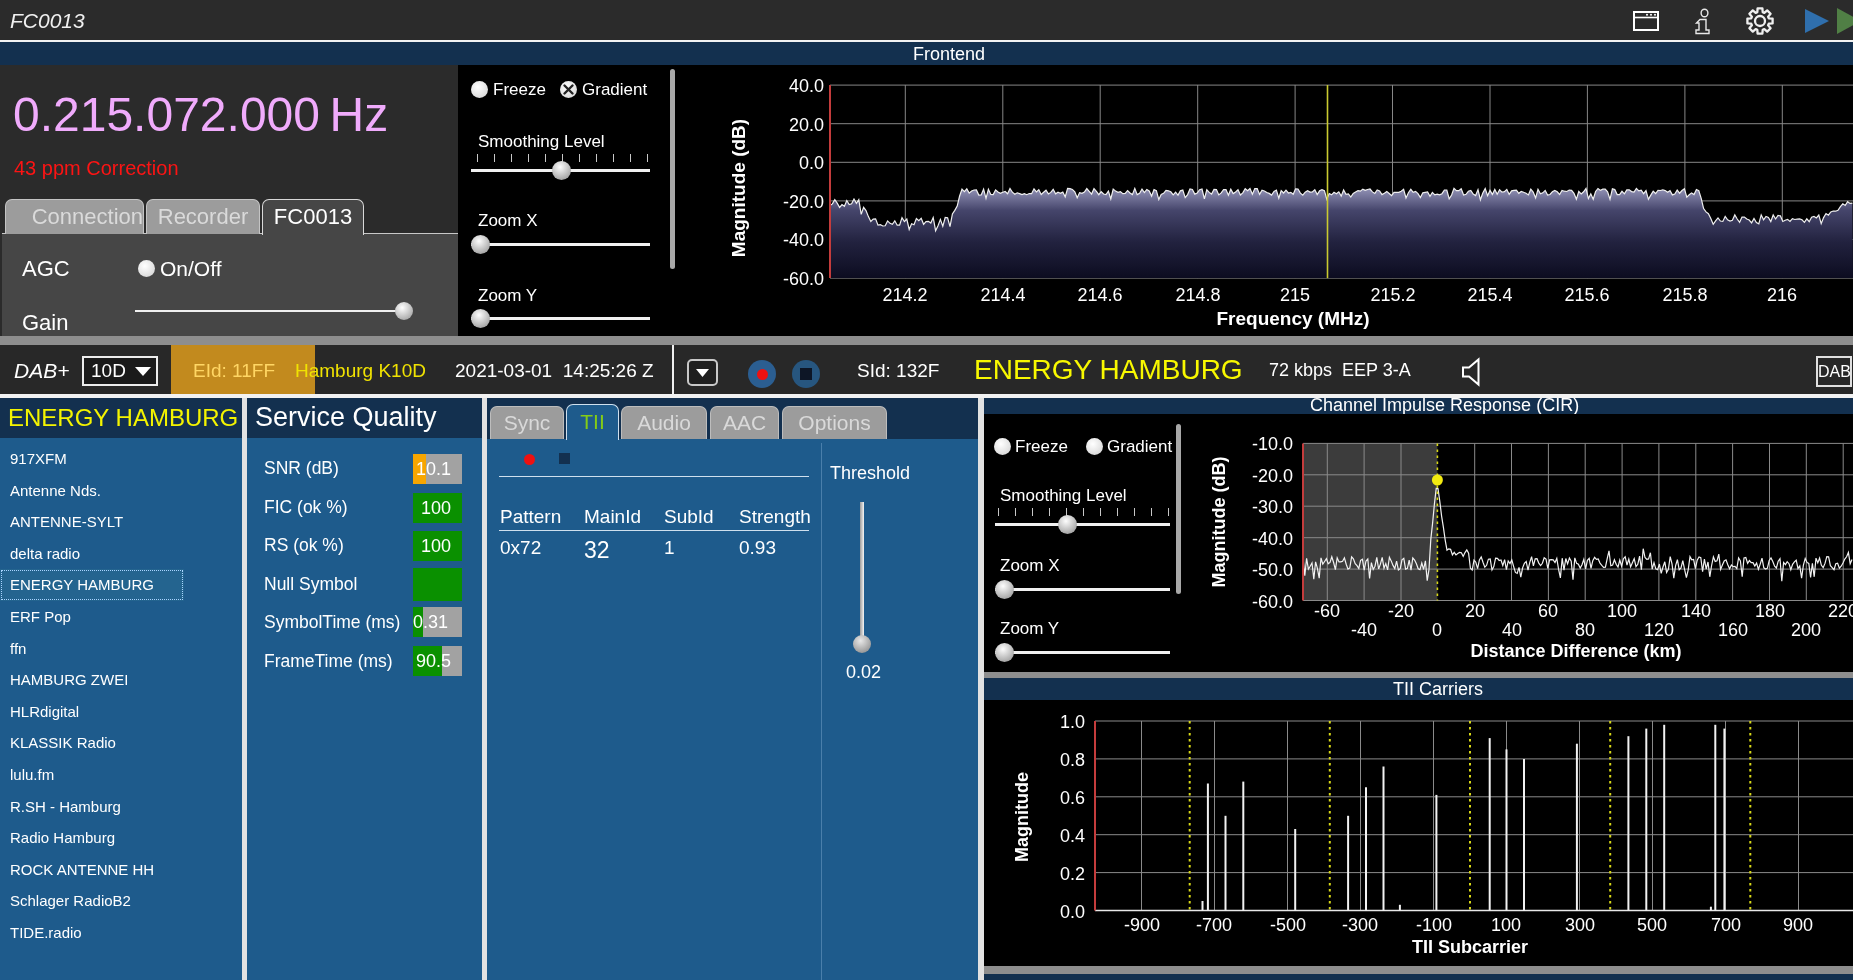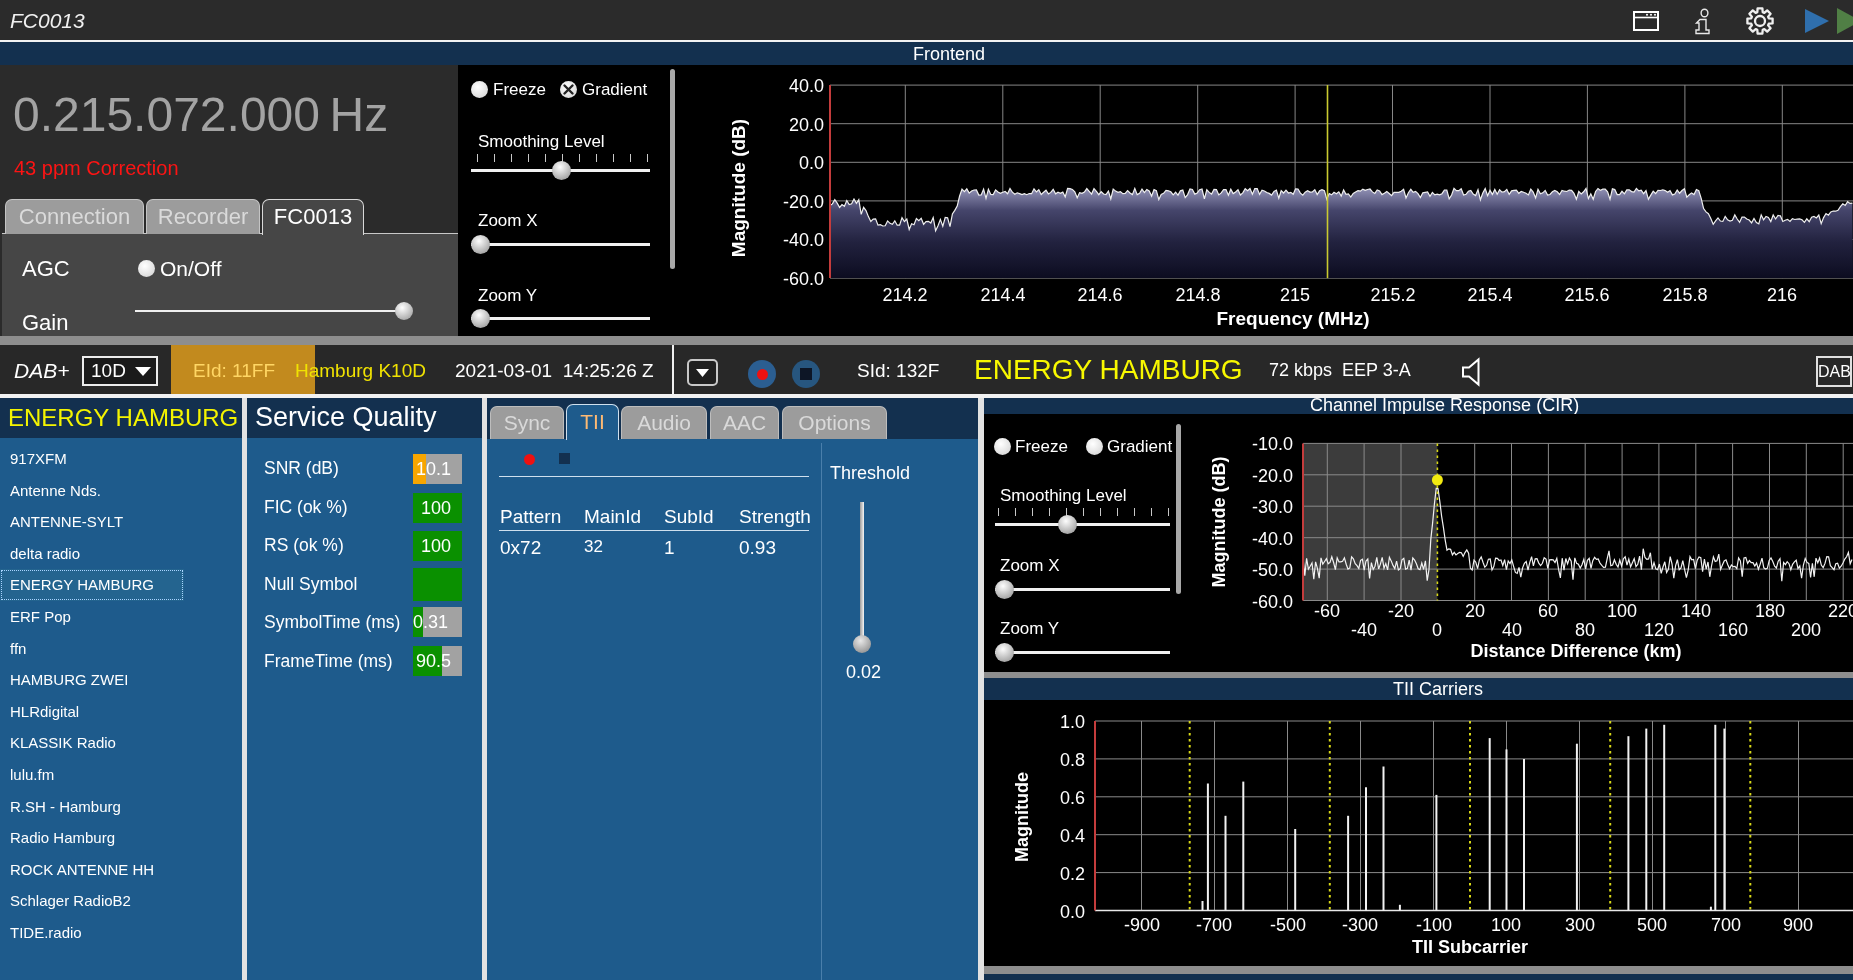--- a/index.html
+++ b/index.html
@@ -25,25 +25,25 @@
   <polygon points="1805,9 1805,33 1829,21" fill="#2f6fad"></polygon>
   <polygon points="1837,8 1837,34 1861,21" fill="#507f45"></polygon>
 </svg>
 
 <div class="abs" style="left:0;top:42px;width:1853px;height:23px;background:#13304f">
   <div class="t" style="left:913px;top:2px;font-size:18px">Frontend</div>
 </div>
 
 <div class="abs" style="left:0;top:65px;width:458px;height:271px;background:#2b2b2b"></div>
 <div class="abs" style="left:458px;top:65px;width:1395px;height:271px;background:#000"></div>
-<div class="t" style="left:13px;top:87px;font-size:48px;color:#a3a3a3">0.215.072.000 Hz</div>
+<div class="t" style="left:13px;top:87px;font-size:48px;color:#f0abfc">0.215.072.000 Hz</div>
 <div class="t" style="left:14px;top:157px;font-size:20px;color:#fc1414">43 ppm Correction</div>
 
 <div class="abs" style="left:2px;top:233px;width:456px;height:103px;background:#464646;border-top:1px solid #c8c8c8"></div>
-<div class="abs" style="left:5px;top:199px;width:139px;height:35px;background:#9c9c9c;border:1px solid #c4c4c4;border-bottom:none;border-radius:7px 7px 0 0;color:#dadada;font-size:22px;text-align:center;line-height:34px">Connection</div>
+<div class="abs" style="left:5px;top:199px;width:139px;height:35px;background:#9c9c9c;border:1px solid #c4c4c4;border-bottom:none;border-radius:7px 7px 0 0;color:#dadada;font-size:22px;text-align:right;line-height:34px">Connection</div>
 <div class="abs" style="left:146px;top:199px;width:114px;height:35px;background:#9c9c9c;border:1px solid #c4c4c4;border-bottom:none;border-radius:7px 7px 0 0;color:#dadada;font-size:22px;text-align:center;line-height:34px">Recorder</div>
 <div class="abs" style="left:262px;top:199px;width:102px;height:36px;background:#464646;border:1px solid #d8d8d8;border-bottom:none;border-radius:7px 7px 0 0;color:#fff;font-size:22px;text-align:center;line-height:34px">FC0013</div>
 <div class="t" style="left:22px;top:256px;font-size:22px">AGC</div>
 <div class="abs" style="left:138px;top:260px;width:17px;height:17px;border-radius:50%;background:radial-gradient(circle at 40% 35%,#fff,#cfcfcf)"></div>
 <div class="t" style="left:160px;top:257px;font-size:21px">On/Off</div>
 <div class="t" style="left:22px;top:310px;font-size:22px">Gain</div>
 <div class="abs" style="left:135px;top:310px;width:277px;height:2px;background:#f0f0f0"></div>
 <div class="abs" style="left:395px;top:302px;width:18px;height:18px;border-radius:50%;background:radial-gradient(circle at 40% 32%,#fff,#909090)"></div>
 
 <div class="abs" style="left:471px;top:81px;width:17px;height:17px;border-radius:50%;background:radial-gradient(circle at 40% 35%,#fff,#cfcfcf)"></div>
@@ -202,34 +202,34 @@
 <div style="position:absolute;left:413px;top:646px;width:49px;height:30px">
     <span style="position:absolute;left:0px;top:0;width:29px;height:30px;background:#0a9000"></span>
     <span style="position:absolute;left:29px;top:0;width:20px;height:30px;background:#a2a2a2"></span>
     <span style="position:absolute;left:0;top:0;width:49px;height:30px;line-height:30px;text-align:right;padding-right:11px;color:#fff;font-size:18px">90.5</span>
   </div>
 <div class="abs" style="left:482px;top:398px;width:5px;height:582px;background:#e2e2e2"></div>
 
 <div class="abs" style="left:487px;top:398px;width:491px;height:582px;background:#13304f"></div>
 <div class="abs" style="left:487px;top:439px;width:491px;height:541px;background:#1e5b8c"></div>
 <div class="abs" style="left:490px;top:406px;width:74px;height:33px;background:#9c9c9c;border:1px solid #bdbdbd;border-bottom:none;border-radius:7px 7px 0 0;color:#d9d9d9;font-size:21px;text-align:center;line-height:31px">Sync</div>
-<div class="abs" style="left:566px;top:404px;width:53px;height:36px;background:#1e5b8c;border:1px solid #cfe0ee;border-bottom:none;border-radius:7px 7px 0 0;color:#fdba74;font-size:21px;text-align:center;line-height:33px">TII</div>
+<div class="abs" style="left:566px;top:404px;width:53px;height:36px;background:#1e5b8c;border:1px solid #cfe0ee;border-bottom:none;border-radius:7px 7px 0 0;color:#84cc16;font-size:21px;text-align:center;line-height:33px">TII</div>
 <div class="abs" style="left:621px;top:406px;width:86px;height:33px;background:#9c9c9c;border:1px solid #bdbdbd;border-bottom:none;border-radius:7px 7px 0 0;color:#d9d9d9;font-size:21px;text-align:center;line-height:31px">Audio</div>
 <div class="abs" style="left:710px;top:406px;width:69px;height:33px;background:#9c9c9c;border:1px solid #bdbdbd;border-bottom:none;border-radius:7px 7px 0 0;color:#d9d9d9;font-size:21px;text-align:center;line-height:31px">AAC</div>
 <div class="abs" style="left:782px;top:406px;width:105px;height:33px;background:#9c9c9c;border:1px solid #bdbdbd;border-bottom:none;border-radius:7px 7px 0 0;color:#d9d9d9;font-size:21px;text-align:center;line-height:31px">Options</div>
 <div class="abs" style="left:524px;top:454px;width:11px;height:11px;border-radius:50%;background:#ee1111"></div>
 <div class="abs" style="left:559px;top:453px;width:11px;height:11px;background:#13304f"></div>
 <div class="abs" style="left:499px;top:476px;width:310px;height:1px;background:#cfe0ee"></div>
 <div class="t" style="left:500px;top:506px;font-size:19px">Pattern</div>
 <div class="t" style="left:584px;top:506px;font-size:19px">MainId</div>
 <div class="t" style="left:664px;top:506px;font-size:19px">SubId</div>
 <div class="t" style="left:739px;top:506px;font-size:19px">Strength</div>
 <div class="abs" style="left:499px;top:530px;width:310px;height:1px;background:#cfe0ee"></div>
 <div class="t" style="left:500px;top:537px;font-size:19px">0x72</div>
-<div class="t" style="left:584px;top:537px;font-size:17px">32</div>
+<div class="t" style="left:584px;top:537px;font-size:23px">32</div>
 <div class="t" style="left:664px;top:537px;font-size:19px">1</div>
 <div class="t" style="left:739px;top:537px;font-size:19px">0.93</div>
 <div class="abs" style="left:821px;top:443px;width:1px;height:537px;background:#4a7fab"></div>
 <div class="t" style="left:830px;top:463px;font-size:18px">Threshold</div>
 <div class="abs" style="left:860px;top:502px;width:4px;height:140px;background:linear-gradient(90deg,#9a9a9a,#f5f5f5)"></div>
 <div class="abs" style="left:853px;top:635px;width:18px;height:18px;border-radius:50%;background:radial-gradient(circle at 42% 32%,#e8e8e8,#7e7e7e)"></div>
 <div class="t" style="left:846px;top:662px;font-size:18px">0.02</div>
 <div class="abs" style="left:978px;top:398px;width:6px;height:582px;background:#e2e2e2"></div>
 
 <div class="abs" style="left:984px;top:398px;width:869px;height:16px;background:#13304f"></div>

